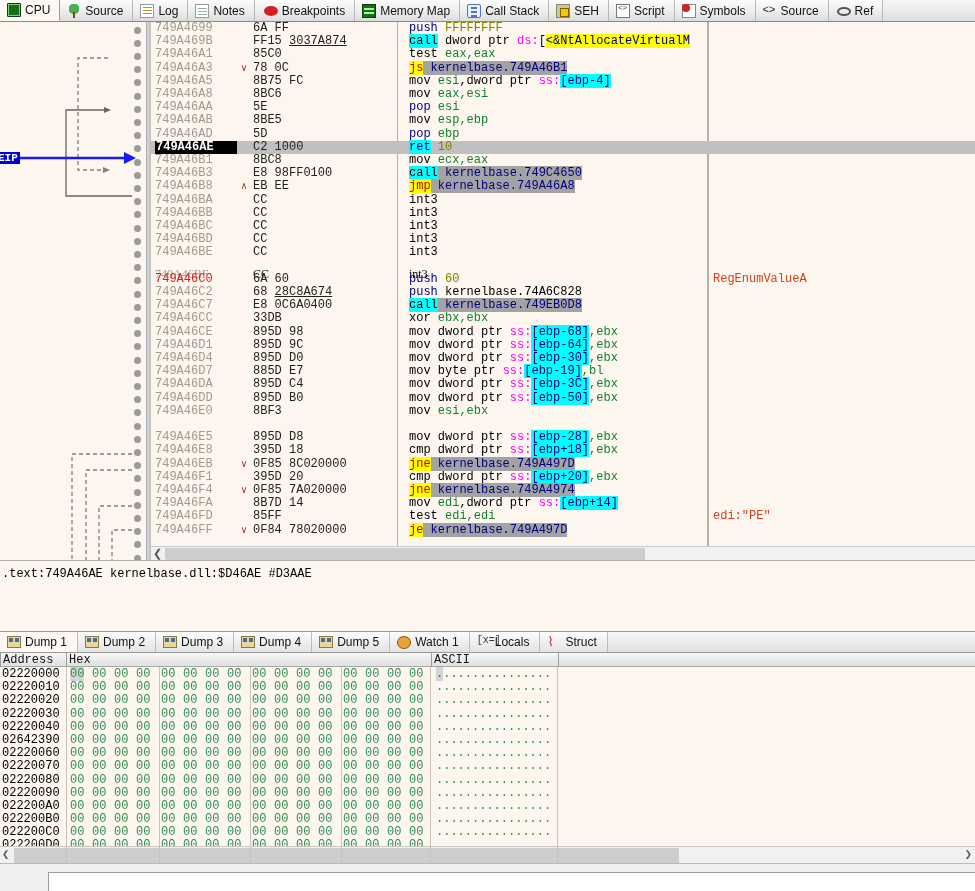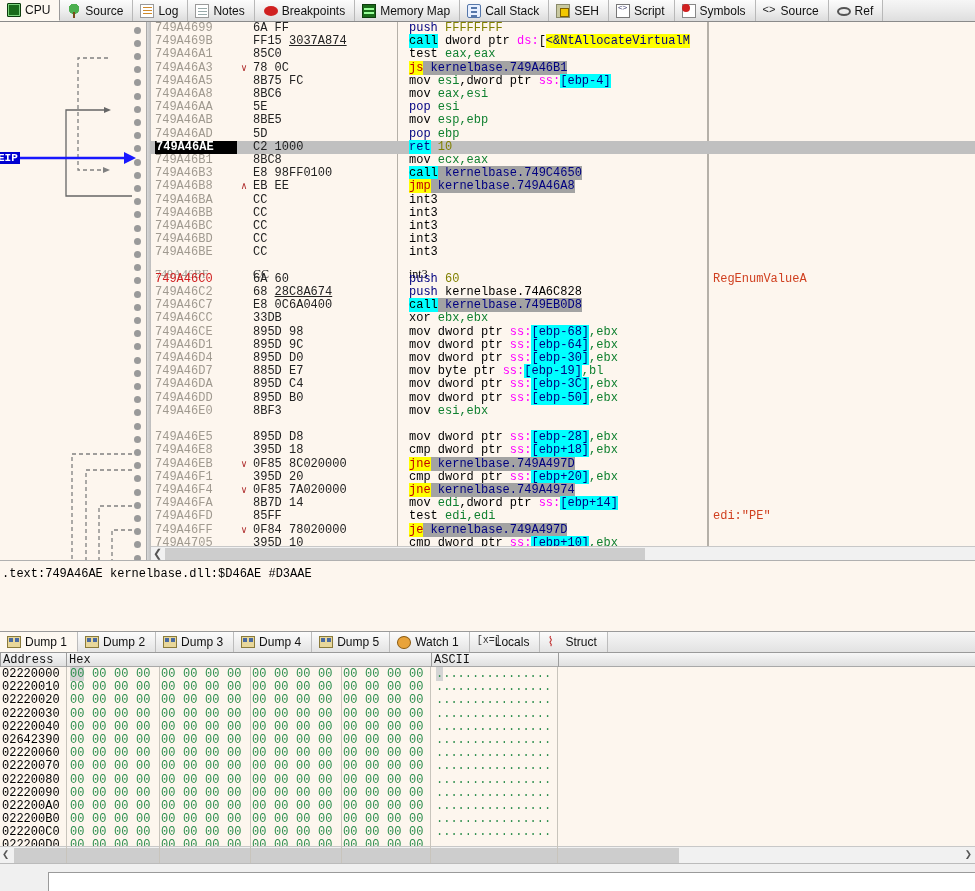--- a/index.html
+++ b/index.html
@@ -484,25 +484,20 @@
           <span class="c-bytes">85FF</span>
           <span class="c-instr"><span class="k-plain">test </span><span class="k-reg">edi,edi</span></span>
           <span class="c-cmt">edi:"PE"</span>
         </div>
         <div class="drow" style="top: 501.6px; position: absolute; left: 0px; right: 0px;">
           <span class="c-addr">749A46FF</span>
           <span class="c-jmparrow">∨</span>
           <span class="c-bytes">0F84 78020000</span>
           <span class="c-instr"><span class="k-jmp">je</span><span class="k-tgt"> kernelbase.749A497D</span></span>
         </div>
-        <div class="drow" style="top: 514.8px; position: absolute; left: 0px; right: 0px;">
-          <span class="c-addr">749A4705</span>
-          <span class="c-bytes">395D 10</span>
-          <span class="c-instr"><span class="k-plain">cmp dword ptr </span><span class="k-seg">ss:</span><span class="k-brk">[ebp+10]</span><span class="k-reg">,ebx</span></span>
-        </div>
         <div class="drow" style="top: 528px; position: absolute; left: 0px; right: 0px;">
           <span class="c-addr">749A4708</span>
           <span class="c-jmparrow">∨</span>
           <span class="c-bytes">0F84 6F020000</span>
           <span class="c-instr"><span class="k-jmp">je</span><span class="k-tgt"> kernelbase.749A497D</span></span>
         </div>
       </div>
 
     <div class="hscroll-d">
       <span class="arr">❮</span>

